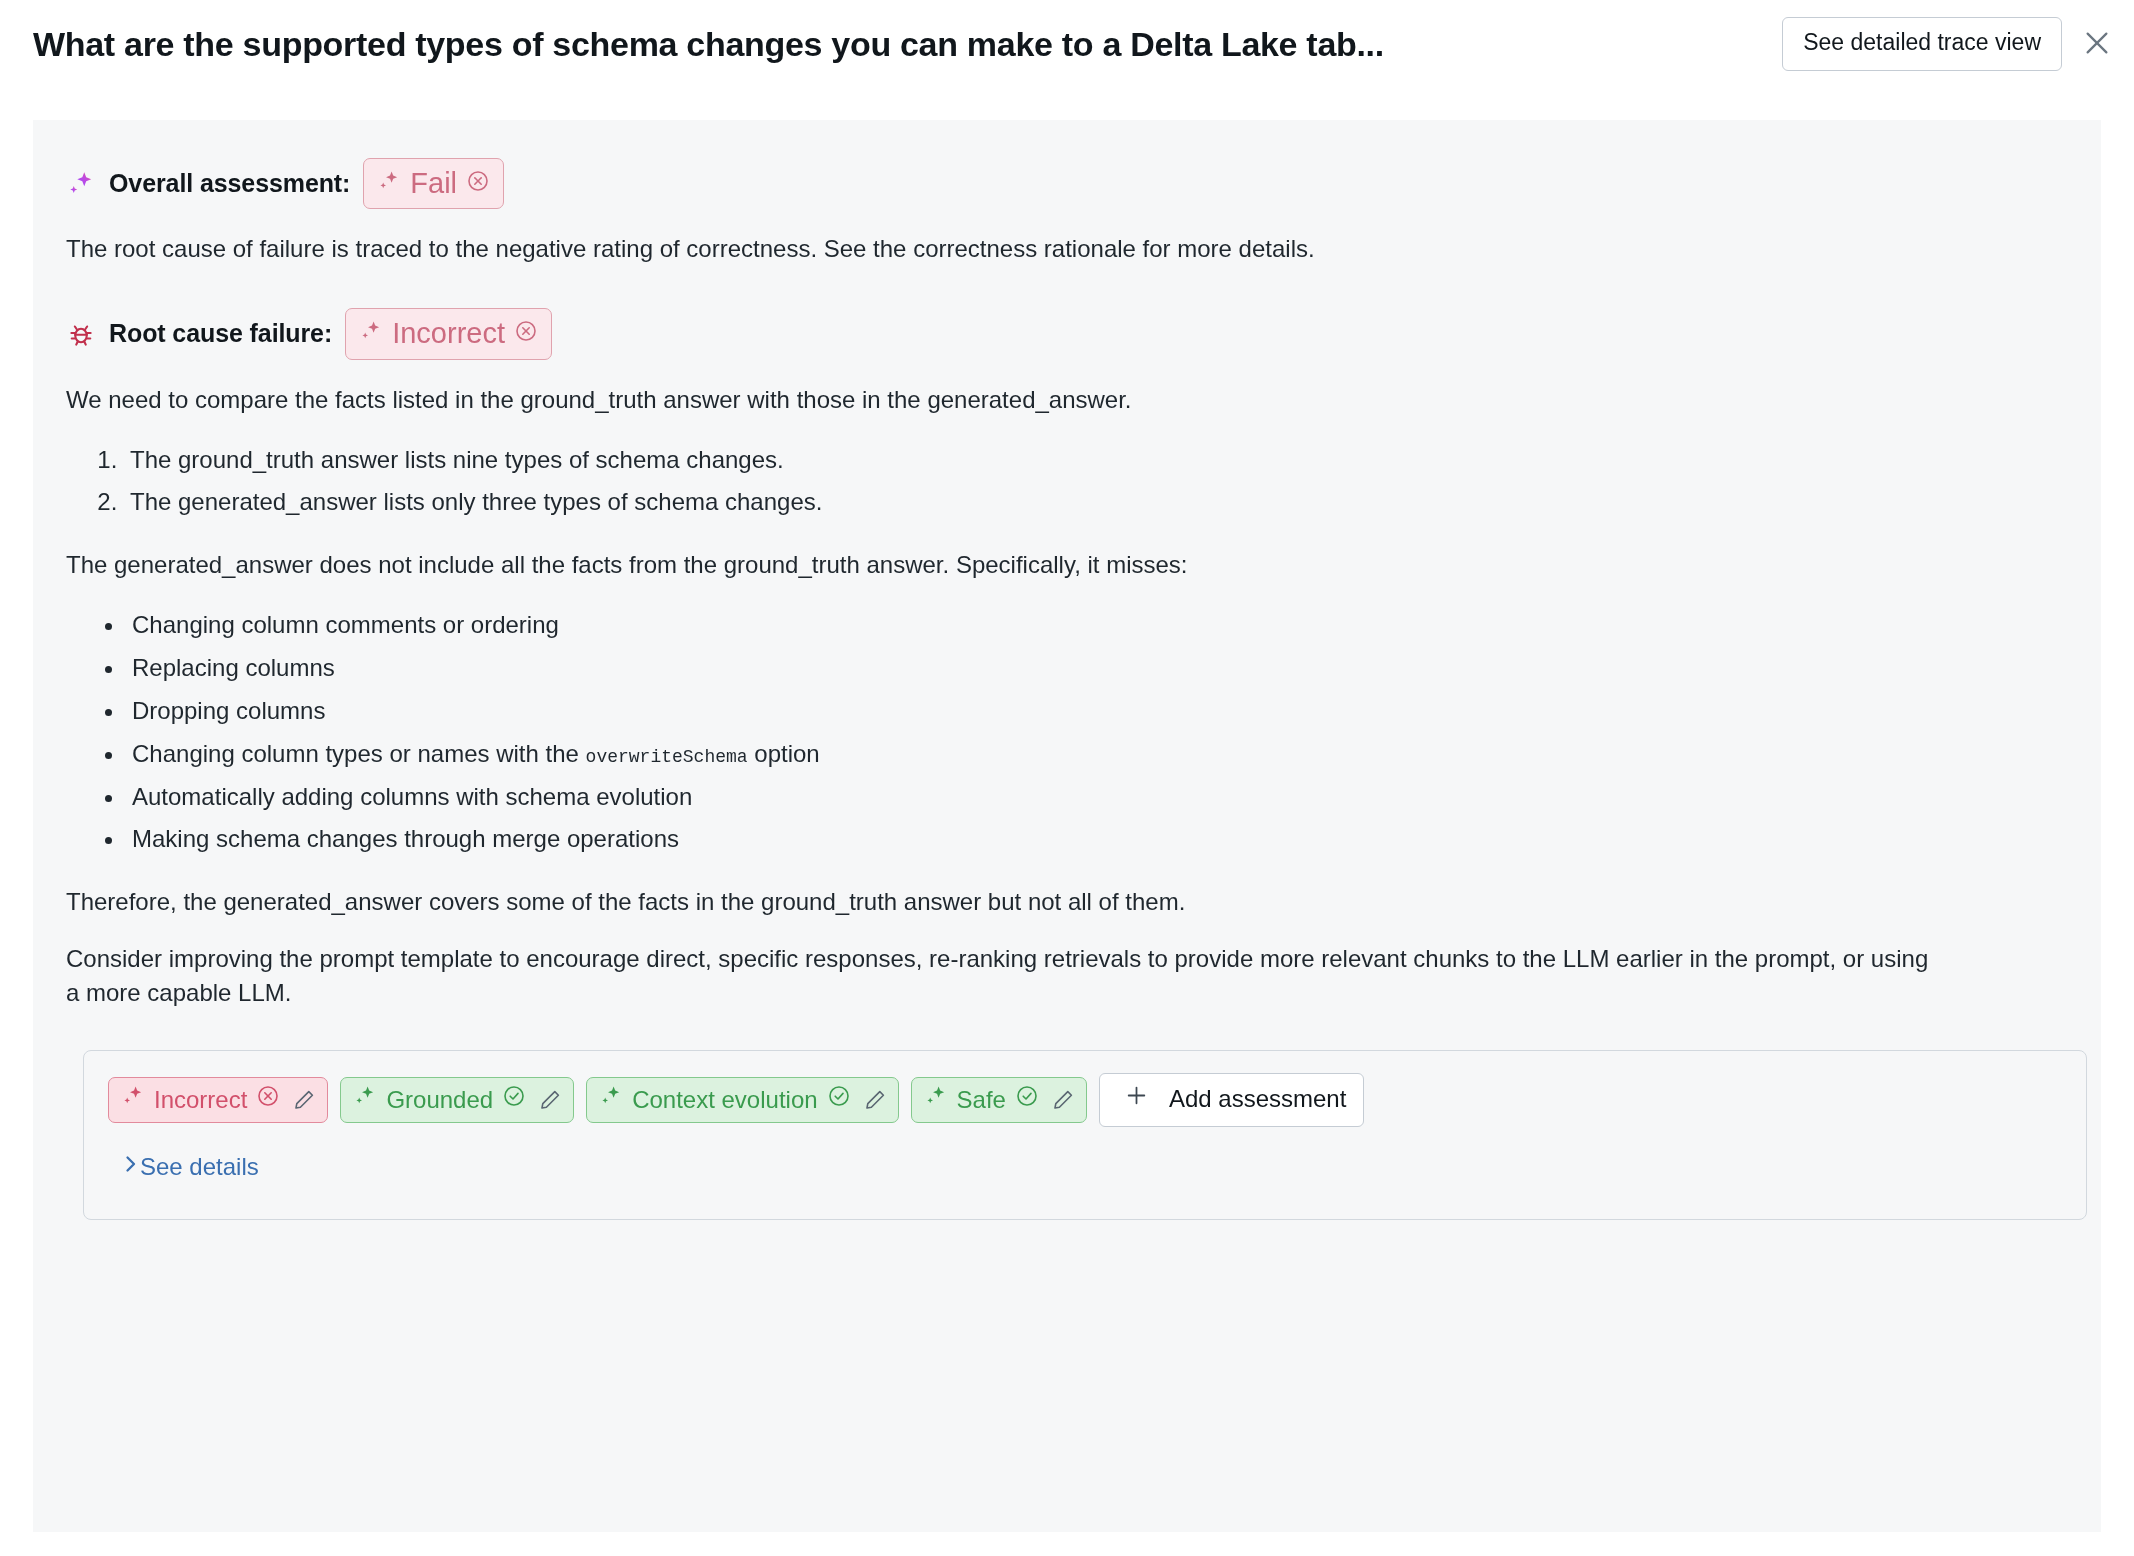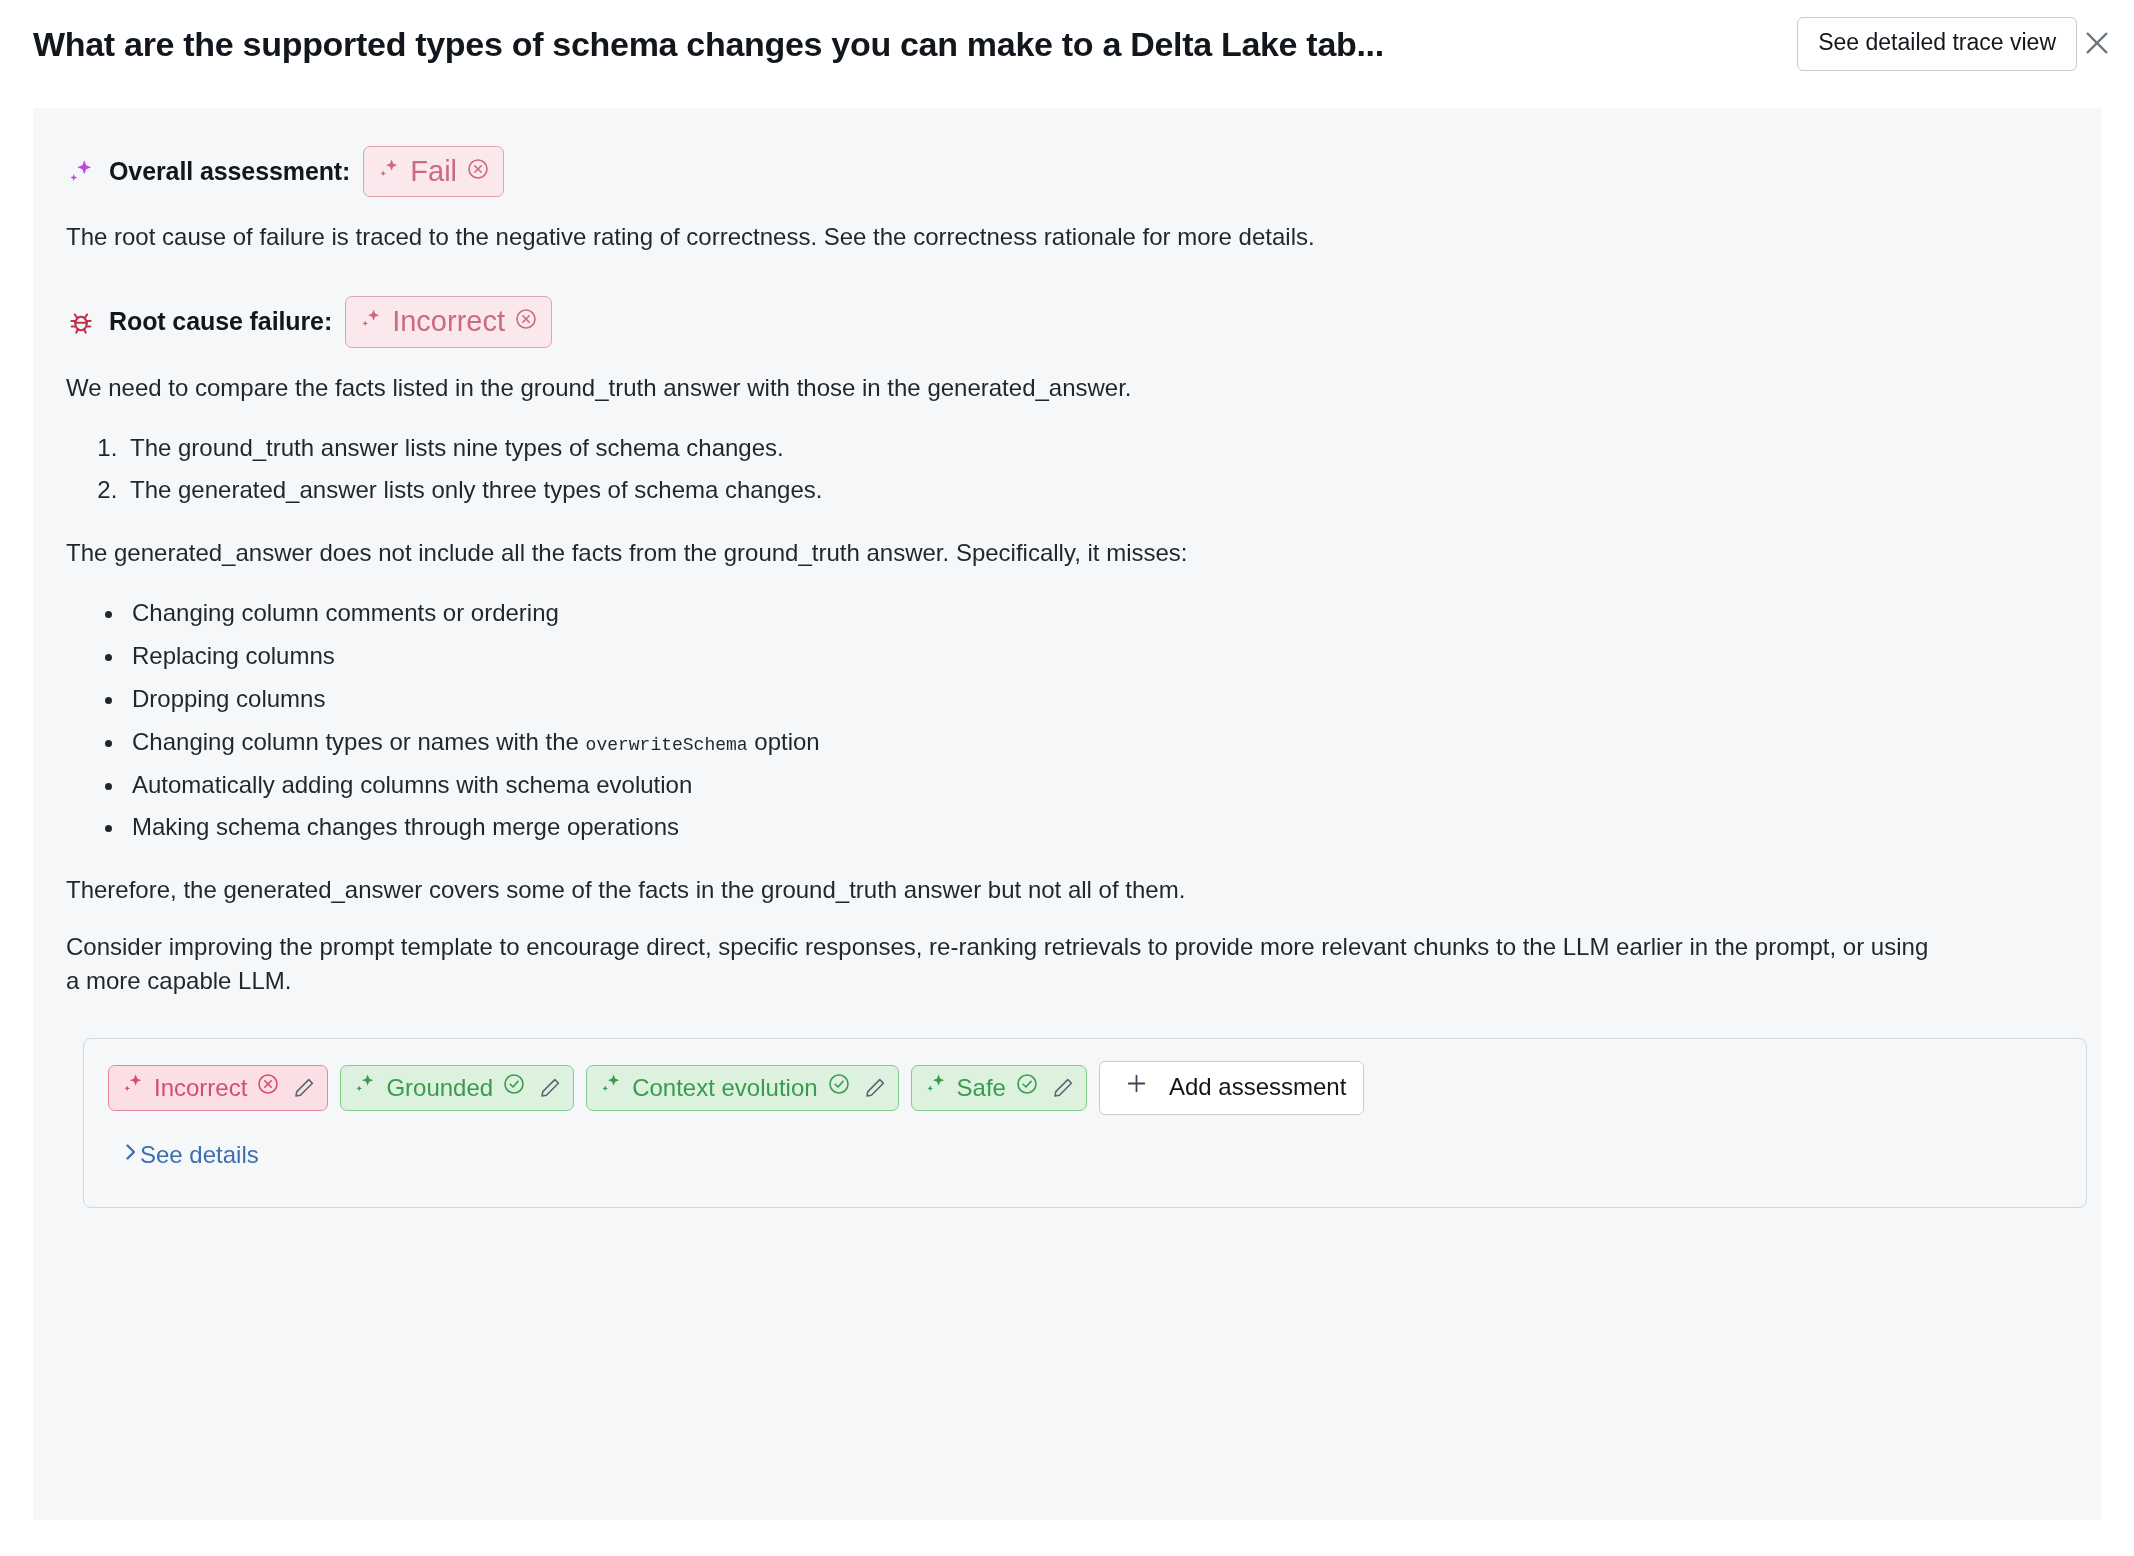--- a/index.html
+++ b/index.html
@@ -27,21 +27,21 @@
     letter-spacing: -0.3px;
     color: #11171c;
     white-space: nowrap;
     overflow: hidden;
     flex: 1 1 auto;
     line-height: 1.2;
   }
   .header-actions {
     display: flex;
     align-items: center;
-    gap: 3px;
+    gap: 18px;
     flex: 0 0 auto;
     margin-left: 16px;
   }
   .trace-btn {
     border: 1px solid #c5ccd4;
     background: #ffffff;
     border-radius: 6px;
     padding: 11px 20px 13px;
     font-size: 23px;
     color: #11171c;
@@ -53,21 +53,21 @@
   .close-btn {
     width: 34px; height: 34px;
     display: flex; align-items: center; justify-content: center;
     cursor: pointer;
     background: transparent; border: none; padding: 0;
   }
 
   
   .panel {
     position: absolute;
-    left: 33px; top: 108px;
+    left: 33px; top: 120px;
     width: 2068px; height: 1412px;
     background: #f6f7f8;
     overflow: hidden;
   }
   .panel-inner {
     padding: 38px 46px 0 33px;
   }
 
   
   .sec-head {

